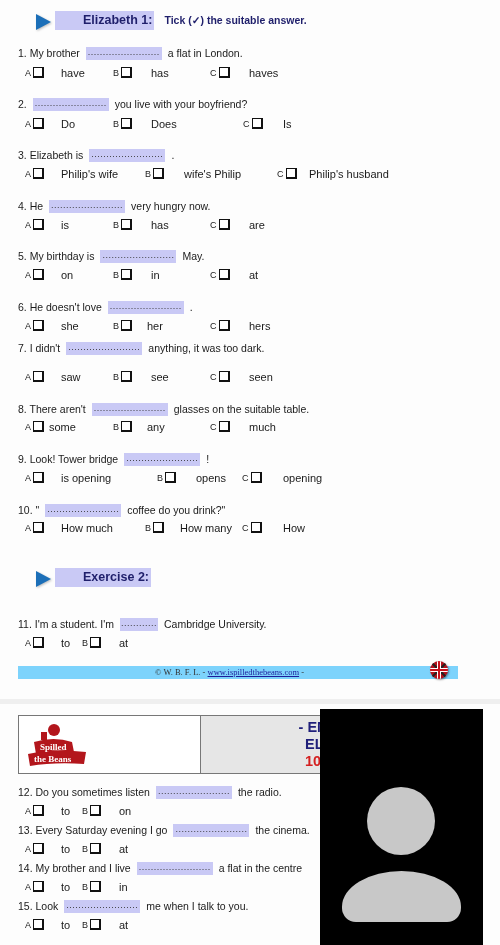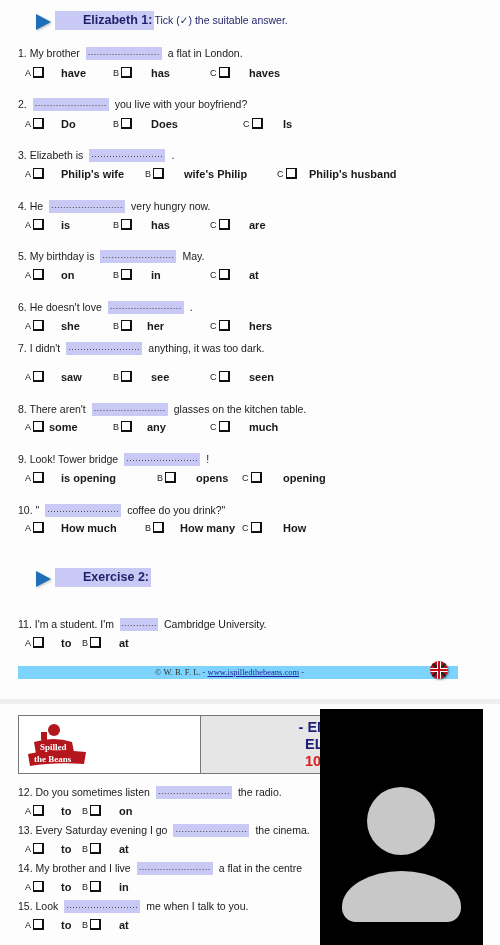--- a/index.html
+++ b/index.html
@@ -5,28 +5,28 @@
   html, body { margin: 0; padding: 0; }
   body {
     width: 500px; height: 945px; overflow: hidden; position: relative;
     background: #fdfdfd;
     font-family: "Liberation Sans", sans-serif;
     color: #1a1a1a;
   }
   .ex-header { position: absolute; left: 36px; height: 24px; display: flex; align-items: center; }
   .ex-arrow { width: 0; height: 0; border-top: 8px solid transparent; border-bottom: 8px solid transparent; border-left: 15px solid #1c6fb8; margin-right: 4px; margin-top: 4px; filter: drop-shadow(1px 1px 1px rgba(0,0,0,0.25)); }
   .ex-label { background: #c9c9f5; color: #1f1f6b; font-weight: bold; font-size: 12.5px; padding: 2px 2px 2px 28px; height: 15px; line-height: 15px; }
-  .ex-instr { color: #1f1f6b; font-weight: normal; font-size: 10.5px; margin-left: 0; text-align: right; }
+  .ex-instr { color: #1f1f6b; font-weight: bold; font-size: 10.5px; margin-left: 10px; text-align: right; }
   .q { position: absolute; left: 18px; font-size: 10.5px; white-space: nowrap; display: flex; align-items: center; height: 14px; }
   .blank { display: inline-block; background: #c9c9f5; color: #333; font-size: 9px; height: 13px; line-height: 11px; margin: 0 6px; text-align: center; overflow: hidden; letter-spacing: 0.5px; }
   .opts { position: absolute; left: 25px; height: 14px; font-size: 11px; }
   .opt { position: absolute; top: 0; display: flex; align-items: center; white-space: nowrap; }
   .opt-letter { font-size: 9px; margin-right: 2px; }
   .cb { display: inline-block; width: 8px; height: 8px; border: 1.5px solid #111; border-right-width: 2.5px; border-bottom-width: 2.5px; background: #fff; }
-  .opt-text { position: absolute; top: 0; font-size: 11px; white-space: nowrap; font-weight: bold; }
+  .opt-text { position: absolute; top: 0; font-size: 11px; white-space: nowrap; }
   .footer-bar { position: absolute; left: 18px; top: 666px; width: 440px; height: 13px; background: #7dd3fc; font-family: "Liberation Serif", serif; font-size: 8.5px; color: #333; }
   .footer-text { position: absolute; left: 137px; top: 1px; white-space: nowrap; }
   .footer-link { color: #1d1d9b; text-decoration: underline; }
   .flag { position: absolute; left: 430px; top: 661px; width: 18px; height: 18px; border-radius: 50%; background: #b3121c; overflow: hidden; box-shadow: 1px 1px 2px rgba(0,0,0,0.4); }
   .flag .h { position: absolute; left: 0; top: 7px; width: 18px; height: 4px; background: #fff; }
   .flag .v { position: absolute; left: 7px; top: 0; width: 4px; height: 18px; background: #fff; }
   .flag .h2 { position: absolute; left: 0; top: 8px; width: 18px; height: 2px; background: #c8101c; }
   .flag .v2 { position: absolute; left: 8px; top: 0; width: 2px; height: 18px; background: #c8101c; }
   .flag .d1 { position: absolute; left: -3px; top: 8px; width: 24px; height: 2px; background: #222; transform: rotate(45deg); }
   .flag .d2 { position: absolute; left: -3px; top: 8px; width: 24px; height: 2px; background: #222; transform: rotate(-45deg); }
@@ -200,21 +200,21 @@
       <span class="opt-text" style="left: 126px;">see</span>
       <span class="opt" style="left: 185px;">
         <span class="opt-letter">C</span>
         <span class="cb"></span>
       </span>
       <span class="opt-text" style="left: 224px;">seen</span>
     </div>
     <div class="q" style="top: 402px;">
       <span>8. There aren't</span>
       <span class="blank" style="width: 76px;">........................</span>
-      <span>glasses on the kitchen table.</span>
+      <span>glasses on the suitable table.</span>
     </div>
     <div class="opts" style="top: 421px;">
       <span class="opt" style="left: 0px;">
         <span class="opt-letter">A</span>
         <span class="cb"></span>
       </span>
       <span class="opt-text" style="left: 24px;">some</span>
       <span class="opt" style="left: 88px;">
         <span class="opt-letter">B</span>
         <span class="cb"></span>

